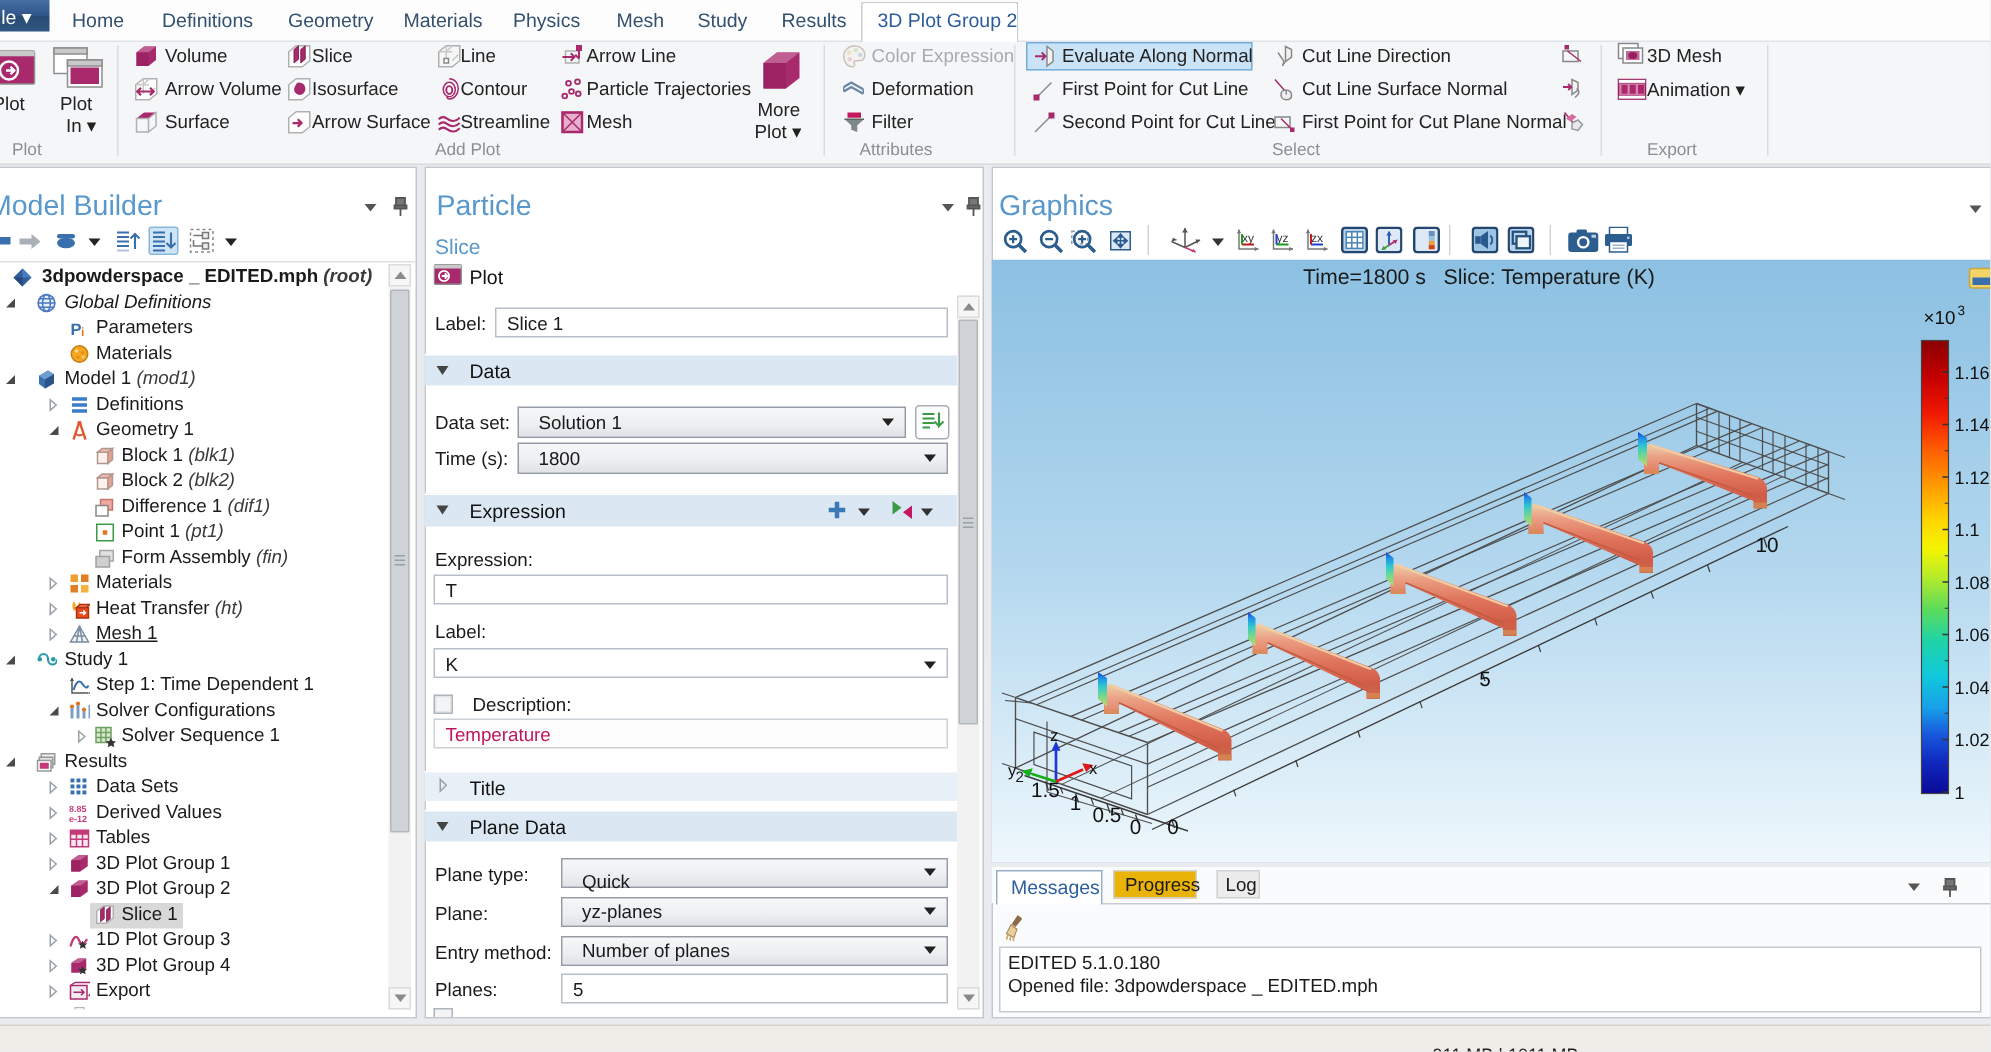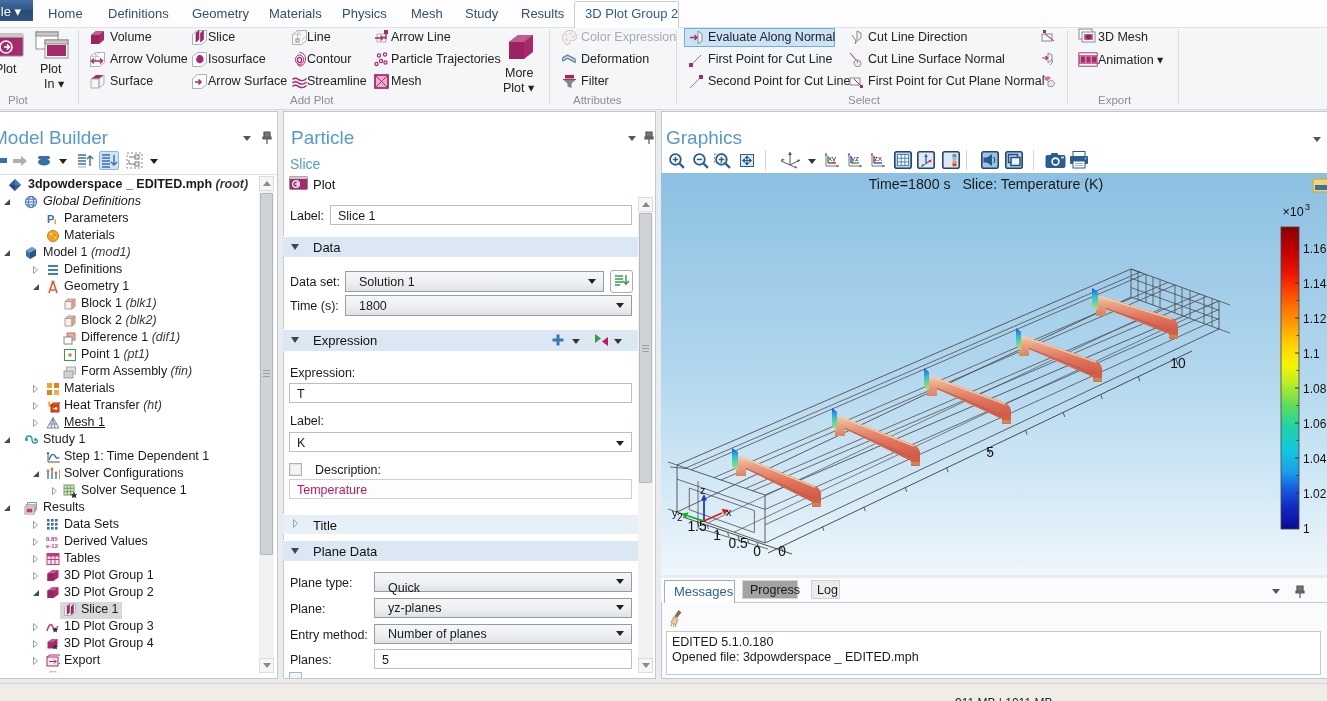--- a/index.html
+++ b/index.html
@@ -971,21 +971,21 @@
       <text x="1303" y="532.5" font-size="12" fill="#111" font-family="Liberation Sans">1</text>
       <text x="986" y="189" font-size="14.2" fill="#1a1a1a" font-family="Liberation Sans" text-anchor="middle">Time=1800 s&nbsp;&nbsp;&nbsp;Slice: Temperature (K)</text>
       <rect x="1313" y="179" width="16" height="13" rx="2" fill="#f4d468" stroke="#caa63e"></rect>
       <rect x="1315" y="185" width="12" height="5" fill="#3a6fae"></rect>
     </svg>
 </div>
 
 <div class="panel" style="left:661px;top:578px;width:667px;height:101px;background:#fafbfc;"></div>
 <div id="messages">
 <div class="ab" style="left:661px;top:578px;width:666px;height:24px;background:#fafbfc;"></div>
-<div class="ab" style="left:742px;top:580px;width:56px;height:19px;background:#a3a3a3;border:1px solid #d2d2d2;">
+<div class="ab" style="left:742px;top:580px;width:56px;height:19px;background:#eab308;border:1px solid #d2d2d2;">
       <span style="position:absolute;left:7px;top:2px;font-size:12.5px;color:#1a1a1a;">Progress</span>
     </div>
 <div class="ab" style="left:811px;top:580px;width:29px;height:19px;background:#ececec;border:1px solid #d2d2d2;">
       <span style="position:absolute;left:5px;top:2px;font-size:12.5px;color:#1a1a1a;">Log</span>
     </div>
 <div class="ab" style="left:664px;top:580px;width:71px;height:23px;background:#fff;border:1px solid #9ab0c8;border-bottom:none;">
       <span style="position:absolute;left:9px;top:3px;font-size:13px;color:#2d5f9e;">Messages</span>
     </div>
 <div class="ab" style="left:735px;top:602px;width:592px;height:1px;background:#c8ccd2;"></div>
 <svg class="ab" style="left:669px;top:609px;" width="16" height="19" viewBox="0 0 16 19">

